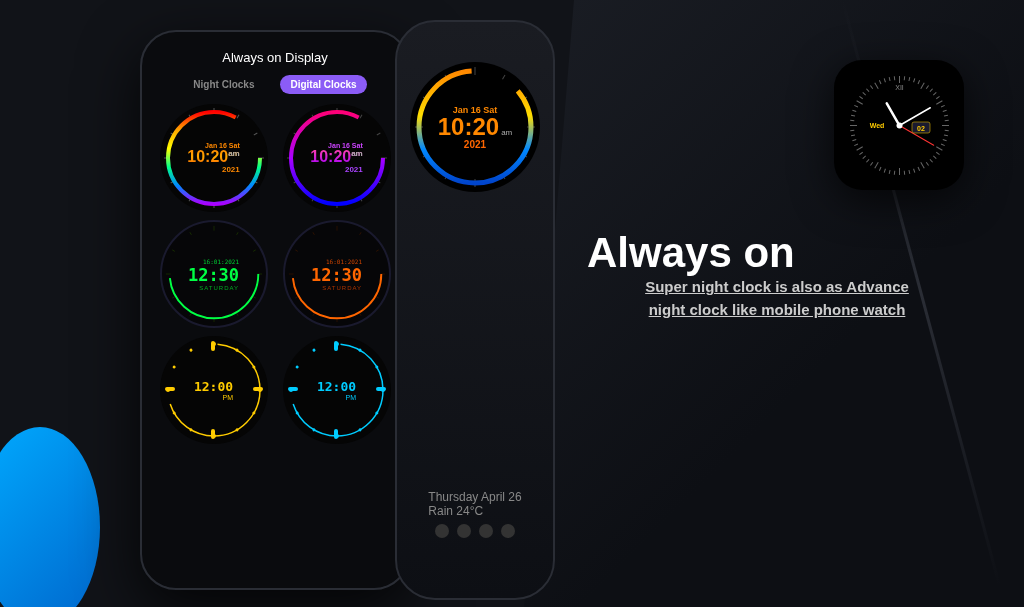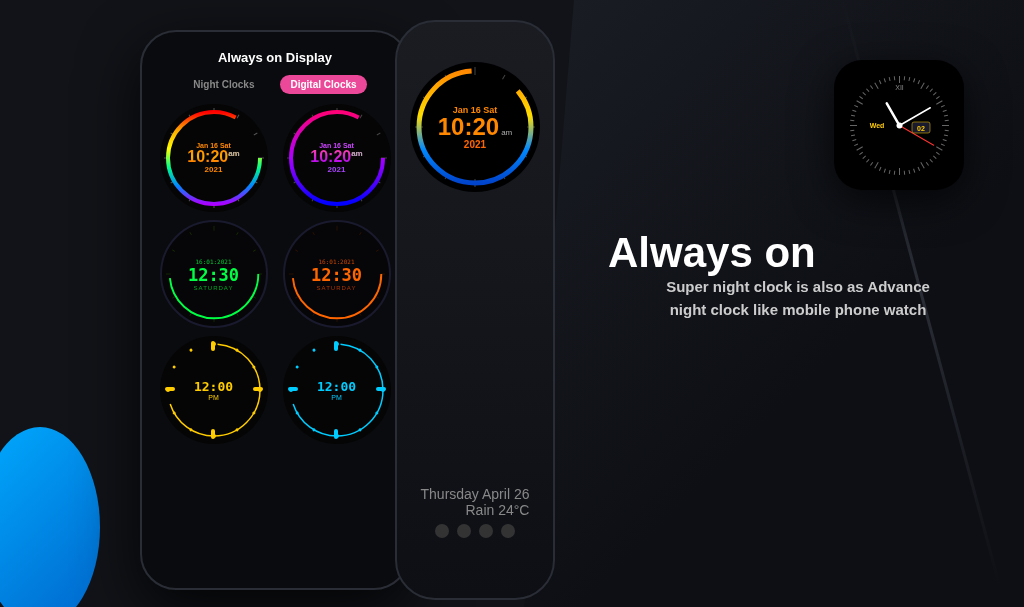--- a/index.html
+++ b/index.html
@@ -58,38 +58,38 @@
       height: 100%;
       background: #0a0b0e;
       border-radius: 34px;
       overflow: hidden;
       padding: 10px;
     }
     .phone-title {
       text-align: center;
       color: #ffffff;
       font-size: 13px;
-      font-weight: 700;
+      font-weight: 400;
       margin: 8px 0 10px;
     }
     .tab-bar {
       display: flex;
       justify-content: center;
       margin-bottom: 10px;
       gap: 16px;
     }
     .tab-item {
       padding: 4px 10px;
       border-radius: 20px;
       font-size: 10px;
       font-weight: 600;
       cursor: pointer;
     }
     .tab-item.active {
-      background: #ec4899;
+      background: #8b5cf6;
       color: #ffffff;
     }
     .tab-item.inactive {
       color: #888;
     }
     .clock-date-small {
       font-size: 7px;
       color: #ff8800;
       font-weight: 600;
     }
@@ -117,21 +117,21 @@
       position: relative;
       display: flex;
       align-items: center;
       justify-content: center;
       background: #050505;
       overflow: hidden;
     }
 
     .clock-content {
       z-index: 1;
-      text-align: center;
+      text-align: right;
     }
 
     
     .digital-clock {
       background: #060608;
       border: 2px solid #1a1a2e;
       border-radius: 50%;
     }
     .digital-time {
       font-size: 18px;
@@ -211,42 +211,42 @@
       font-size: 8px;
       color: #aaa;
     }
     .large-year {
       font-size: 10px;
       color: #ff6600;
       font-weight: 700;
     }
     .weather-section {
       color: #888;
-      font-size: 14px;
-      text-align: right;
+      font-size: 12px;
+      text-align: left;
       margin-top: auto;
       padding-bottom: 40px;
     }
     .icon-row {
       display: flex;
       gap: 8px;
       margin-top: 6px;
       justify-content: center;
     }
     .status-icon {
       width: 14px;
       height: 14px;
       background: #333;
       border-radius: 3px;
     }
 
     
     .text-content {
       position: absolute;
-      right: 36px;
+      right: 57px;
       top: 230px;
       width: 380px;
       z-index: 3;
     }
     .headline-white {
       font-size: 42px;
       font-weight: 900;
       color: #ffffff;
       line-height: 1.1;
     }
@@ -256,20 +256,21 @@
       color: #00aaff;
       line-height: 1.1;
       margin-bottom: 20px;
     }
     .subtitle-text {
       font-size: 15px;
       color: #cccccc;
       font-weight: 600;
       line-height: 1.5;
       text-align: center;
+      text-decoration: underline;
     }
 
     
     .svg-ticks {
       position: absolute;
       width: 100%;
       height: 100%;
     }
 
     

